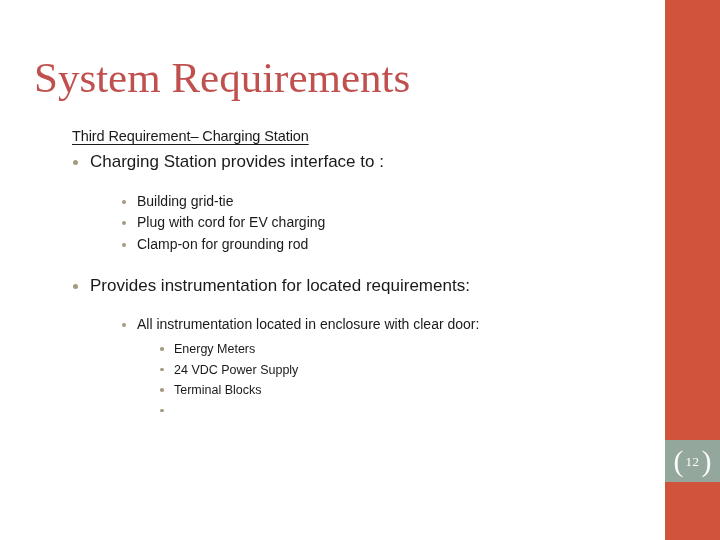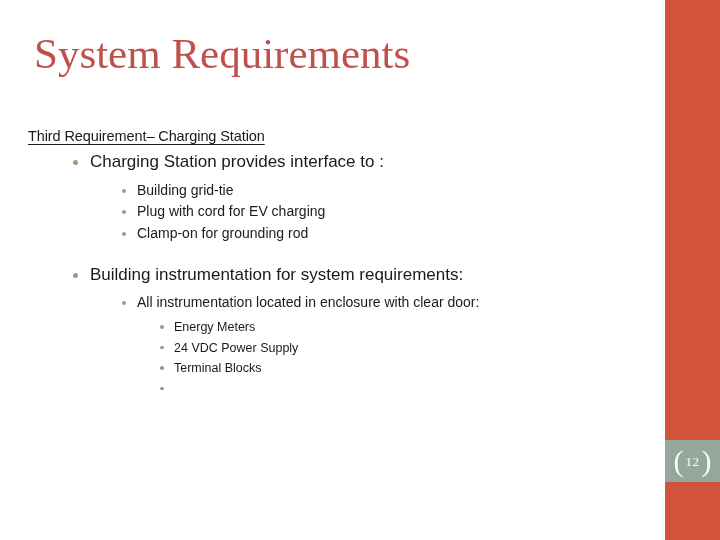--- a/index.html
+++ b/index.html
@@ -56,40 +56,40 @@
     font-family: "Liberation Serif", serif;
     font-size: 13px;
     line-height: 1;
     letter-spacing: 0.5px;
   }
 
   
   .title {
     position: absolute;
     left: 34px;
-    top: 30px;
+    top: 54px;
     width: 600px;
     color: #C0504D;
     font-family: "Liberation Serif", serif;
     font-size: 43px;
     line-height: 1.1;
     font-weight: 400;
     white-space: nowrap;
   }
 
   
   .body {
     position: absolute;
     left: 0;
     top: 128px;
     width: 640px;
   }
 
   .heading-underlined {
-    margin: 0 0 6px 28px;
+    margin: 0 0 6px 72px;
     font-size: 14.5px;
     color: #1a1a1a;
     font-weight: 400;
     text-decoration: underline;
     text-underline-offset: 3px;
     letter-spacing: -0.1px;
   }
 
   ul {
     list-style: none;
@@ -116,21 +116,21 @@
     padding-left: 17px;
     margin-bottom: 2px;
   }
   .lvl1 > li > .dot {
     width: 5px; height: 5px;
     left: 0px; top: 10px;
   }
 
   
   .lvl2 {
-    margin-top: 5px;
+    margin-top: 16px;
   }
   .lvl2 > li {
     margin-left: 32px;
     font-size: 14px;
     line-height: 1.55;
     padding-left: 15px;
   }
   .lvl2 > li > .dot {
     width: 4px; height: 4px;
     left: 0px; top: 9px;
@@ -191,21 +191,21 @@
             <span class="dot"></span>
             <span>Clamp-on for grounding rod</span>
           </li>
         </ul>
       </li>
 
       <li class="spacer-block"></li>
 
       <li>
         <span class="dot"></span>
-        <span>Building instrumentation for system requirements:</span>
+        <span>Provides instrumentation for located requirements:</span>
 
         <ul class="lvl2">
           <li>
             <span class="dot"></span>
             <span>All instrumentation located in enclosure with clear door:</span>
 
             <ul class="lvl3">
               <li>
                 <span class="dot"></span>
                 <span>Energy Meters</span>

